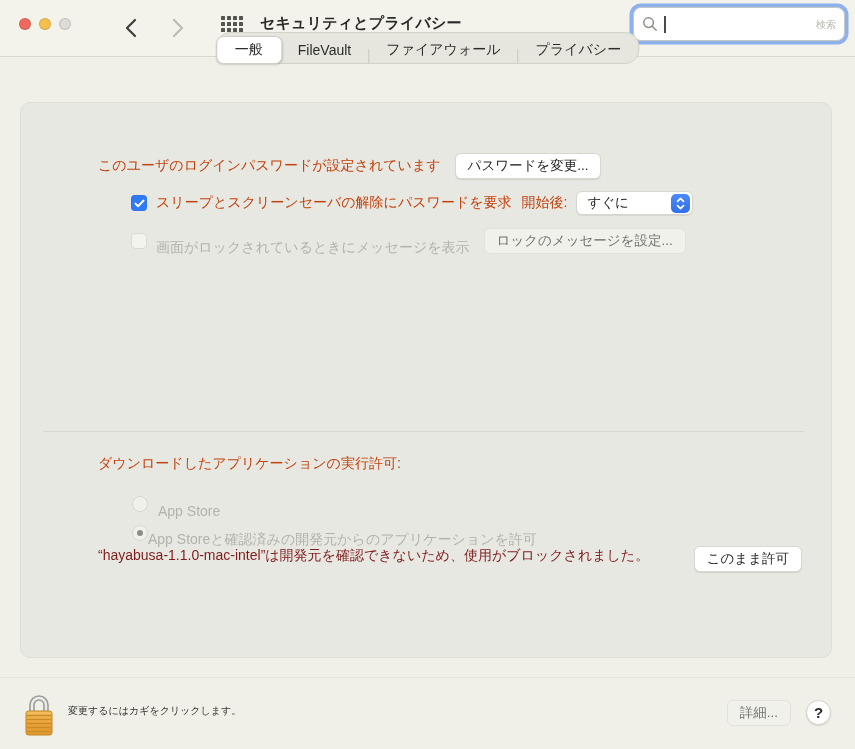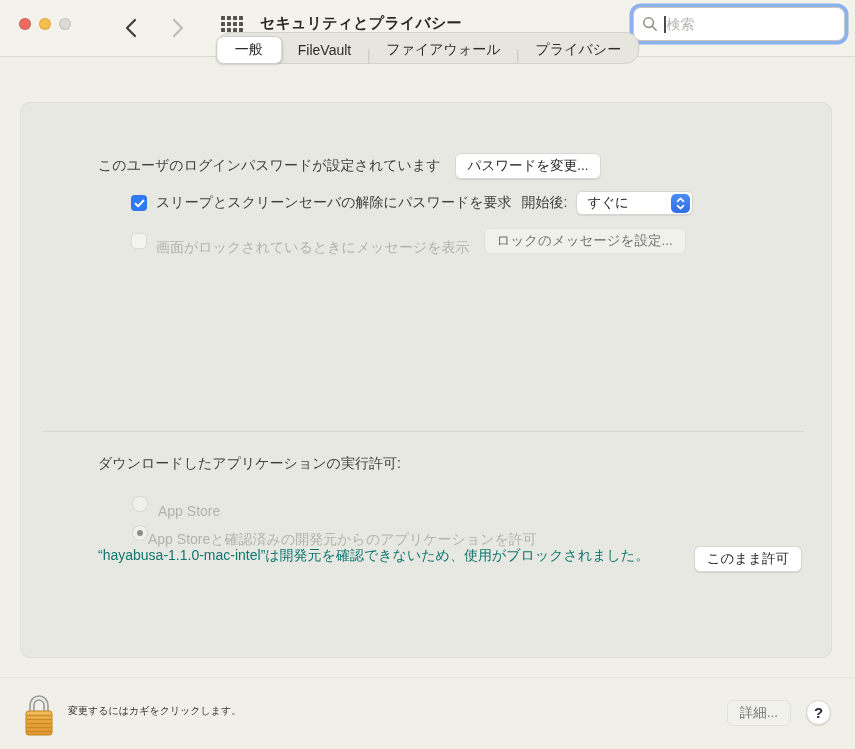--- a/index.html
+++ b/index.html
@@ -28,64 +28,65 @@
   .searchwrap {
     position:absolute; top:7px; right:10px; width:212px; height:34px;
     background:#ffffff; border:1px solid #c9c9c3; border-radius:8px;
     box-shadow:0 0 0 3.5px rgba(122,164,236,0.85);
     display:flex; align-items:center; padding:0 8px;
   }
   .searchwrap svg { flex:0 0 auto; }
   .caret { width:1.5px; height:17px; background:#4a4a46; margin-left:6px; }
   .search-input {
     border:none; outline:none; background:transparent; flex:1; min-width:0;
-    font-size:14px; color:#2d2d2d; margin-left:1px;
+    font-size:10px; color:#2d2d2d; margin-left:1px;
     font-family:inherit;
+    text-align:right;
   }
   .search-input::placeholder { color:#b4b4ae; }
   
   .tabsbar {
     position:absolute; top:32px; left:50%; transform:translateX(-50%);
     display:inline-flex; align-items:flex-end; height:32px;
     background:#e6e6df; border:1px solid #d2d2cb; border-radius:14px; z-index:3;
   }
   .tab { height:28px; margin:-1px 0; display:flex; align-items:center; padding:0 17px; font-size:14px; color:#2c2c2a; white-space:nowrap; }
   .tab.selected {
     background:#ffffff; border:1px solid #cfcfc8; border-radius:7px;
     box-shadow:0 1px 2px rgba(0,0,0,0.15); margin:-1px; padding:0 18px; z-index:1;
   }
   .tabsep { width:1px; height:14px; background:#c6c6bf; }
   
   .panel {
     position:absolute; top:102px; left:20px; width:812px; height:556px;
     background:#e8e8e2; border:1px solid #deded7; border-radius:10px;
   }
   .row { position:absolute; display:flex; align-items:center; }
-  .lbl { font-size:14px; color:#404040; }
+  .lbl { font-size:14px; color:#c2410c; }
   .lbl.dis { color:#b3b3ad;margin-top:15px; }
   .btn {
     height:26px; padding:0 12px; background:#ffffff; border:1px solid #d8d8d1;
     border-radius:6px; font-size:13.5px; color:#262626; display:flex; align-items:center;
     box-shadow:0 1px 1px rgba(0,0,0,0.10); white-space:nowrap; font-family:inherit;
   }
   .btn.dis { background:#f1f1eb; border-color:#e2e2db; color:#737373; box-shadow:none; }
   .checkbox { width:16px; height:16px; border-radius:4px; flex:0 0 auto; }
   .checkbox.on { background:#3079f6; display:flex; align-items:center; justify-content:center; box-shadow:inset 0 0 0 0.5px rgba(0,0,0,0.08); }
   .checkbox.off-dis { background:#f4f4ef; border:1px solid #dadad3; }
   .radio { width:16px; height:16px; border-radius:50%; background:#f1f1ec; border:1px solid #d8d8d2; flex:0 0 auto; display:flex; align-items:center; justify-content:center; }
   .radio .dot { width:6px; height:6px; border-radius:50%; background:#8e8e89; }
   .select {
     width:117px; height:24px; background:#ffffff; border:1px solid #d6d6d0; border-radius:6px;
     display:flex; align-items:center; padding:0 2px 0 10px;
     box-shadow:0 1px 1px rgba(0,0,0,0.08);
   }
   .select .val { flex:1; font-size:13.5px; color:#222; }
   .select .cap { width:19px; height:19px; border-radius:5px; background:linear-gradient(#4b8bf8,#2f6fe9); display:flex; align-items:center; justify-content:center; }
   .divider { position:absolute; top:328px; left:22px; right:27px; height:1px; background:#d7d7d0; }
-  .blocked-text { font-size:14px; line-height:1.6; color:#0f766e; width:584px; }
+  .blocked-text { font-size:14px; line-height:1.6; color:#7f1d1d; width:584px; }
   
   .footer { position:absolute; left:0; right:0; bottom:0; height:72px; border-top:1px solid #e4e4dd; }
   .lockwrap { position:absolute; left:22px; top:12px; }
   .footer-text { position:absolute; left:68px; top:26px; font-size:10px; color:#333330; }
   .adv-btn { position:absolute; right:64px; top:22px; }
   .help-btn {
     position:absolute; right:24px; top:22px; width:25px; height:25px; border-radius:50%;
     background:#ffffff; border:1px solid #d4d4cd; box-shadow:0 1px 1.5px rgba(0,0,0,0.12);
     display:flex; align-items:center; justify-content:center;
     font-size:15px; font-weight:700; color:#2b2b2b;

